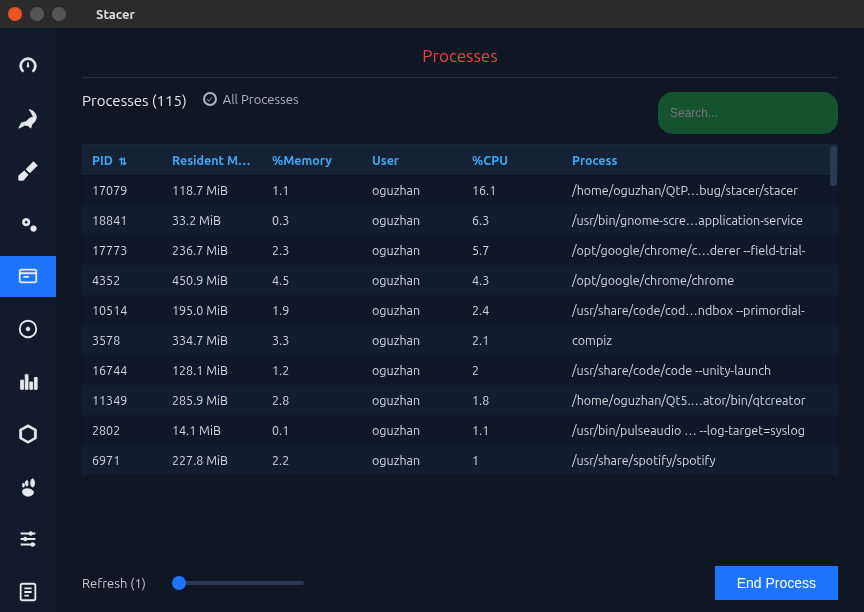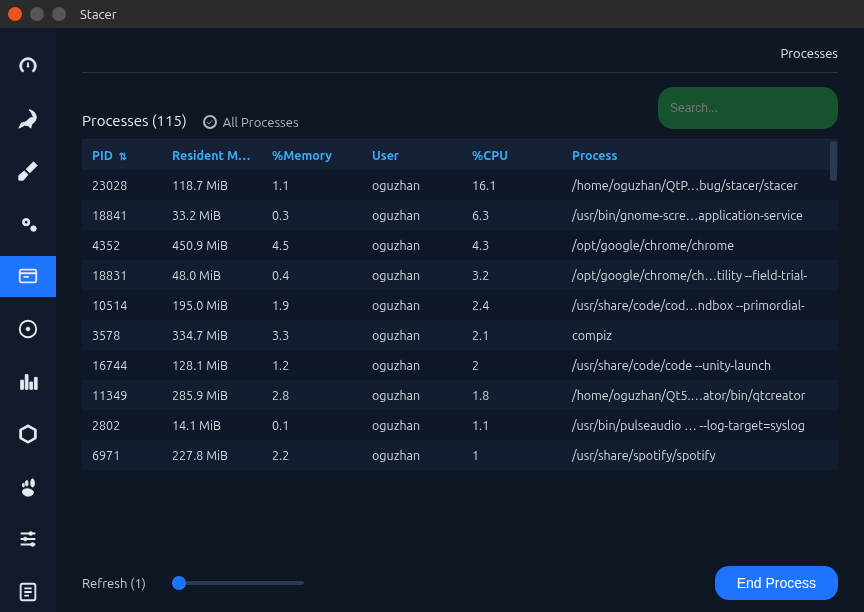--- a/index.html
+++ b/index.html
@@ -20,21 +20,21 @@
     align-items: center;
     padding: 0 8px;
     gap: 8px;
   }
   .tb-btn {
     width: 14px; height: 14px; border-radius: 50%;
     display: inline-block;
   }
   .tb-close { background: #e95420; }
   .tb-min, .tb-max { background: #555; }
-  .tb-title { color: #ddd; font-weight: 400; margin-left: 6px; font-size: 13px;}
+  .tb-title { color: #ddd; font-weight: 700; margin-left: 22px; font-size: 13px;}
   
   .app {
     display: flex;
     height: calc(612px - 28px);
     background: #0f1724;
   }
   .sidebar {
     width: 56px;
     background: #111b2c;
     display: flex;
@@ -52,29 +52,29 @@
   .side-item.active { background: #1e74ff; }
   .side-item svg { width: 22px; height: 22px; fill: currentColor; stroke: currentColor;}
   
   .main {
     flex: 1;
     display: flex;
     flex-direction: column;
     padding: 0 26px 12px 26px;
   }
   .page-title {
-    text-align: right;
-    font-size: 13px;
-    color: #e5e5e5;
+    text-align: center;
+    font-size: 17px;
+    color: #ef4444;
     padding: 18px 0 12px 0;
     border-bottom: 1px solid #263346;
   }
   .subheader {
     display: flex;
-    align-items: flex-end;
+    align-items: flex-start;
     padding: 14px 0 10px 0;
     gap: 16px;
   }
   .proc-count { font-size: 15px; color: #e6e9ee; }
   .all-proc { display:flex; align-items:center; gap:6px; color:#aeb5c1; font-size:13px;}
   .all-proc .check {
     width:14px;height:14px;border:2px solid #aeb5c1;border-radius:50%;
     display:flex;align-items:center;justify-content:center;font-size:9px;color:#aeb5c1;
   }
   .search-wrap {
@@ -127,21 +127,21 @@
   .slider{
     position:relative;width:130px;height:14px;display:flex;align-items:center;
   }
   .slider-track{height:4px;width:100%;background:#2b3a52;border-radius:2px;}
   .slider-thumb{
     position:absolute;left:0;top:50%;transform:translate(-2px,-50%);
     width:14px;height:14px;border-radius:50%;background:#1e74ff;
   }
   .end-btn{
     margin-left:auto;background:#1e74ff;color:#fff;border:none;
-    padding:9px 22px;border-radius:14px;font-size:14px;cursor:pointer;
+    padding:9px 22px;border-radius:0;font-size:14px;cursor:pointer;
   }
 </style>
 </head>
 <body>
 
 <div class="titlebar">
   <span class="tb-btn tb-close"></span>
   <span class="tb-btn tb-min"></span>
   <span class="tb-btn tb-max"></span>
   <span class="tb-title">Stacer</span>
@@ -246,50 +246,50 @@
               <th>PID<span class="sort-icon">⇅</span></th>
               <th>Resident Mem</th>
               <th>%Memory</th>
               <th>User</th>
               <th>%CPU</th>
               <th>Process</th>
             </tr>
           </thead>
         <tbody id="tbody">
             <tr>
-              <td>23028</td>
+              <td>17079</td>
               <td>118.7 MiB</td>
               <td>1.1</td>
               <td>oguzhan</td>
               <td>16.1</td>
               <td>/home/oguzhan/QtP…bug/stacer/stacer</td>
             </tr>
             <tr>
               <td>18841</td>
               <td>33.2 MiB</td>
               <td>0.3</td>
               <td>oguzhan</td>
               <td>6.3</td>
               <td>/usr/bin/gnome-scre…application-service</td>
             </tr>
             <tr>
+              <td>17773</td>
+              <td>236.7 MiB</td>
+              <td>2.3</td>
+              <td>oguzhan</td>
+              <td>5.7</td>
+              <td>/opt/google/chrome/c…derer --field-trial-</td>
+            </tr>
+            <tr>
               <td>4352</td>
               <td>450.9 MiB</td>
               <td>4.5</td>
               <td>oguzhan</td>
               <td>4.3</td>
               <td>/opt/google/chrome/chrome</td>
-            </tr>
-            <tr>
-              <td>18831</td>
-              <td>48.0 MiB</td>
-              <td>0.4</td>
-              <td>oguzhan</td>
-              <td>3.2</td>
-              <td>/opt/google/chrome/ch…tility --field-trial-</td>
             </tr>
             <tr>
               <td>10514</td>
               <td>195.0 MiB</td>
               <td>1.9</td>
               <td>oguzhan</td>
               <td>2.4</td>
               <td>/usr/share/code/cod…ndbox --primordial-</td>
             </tr>
             <tr>

